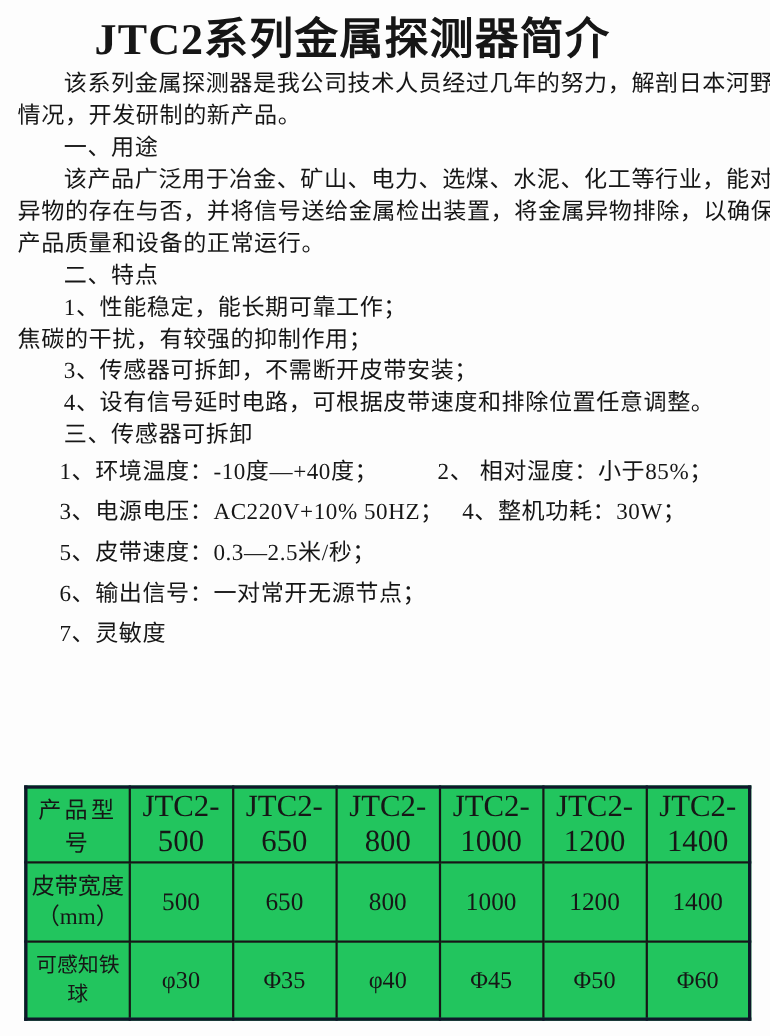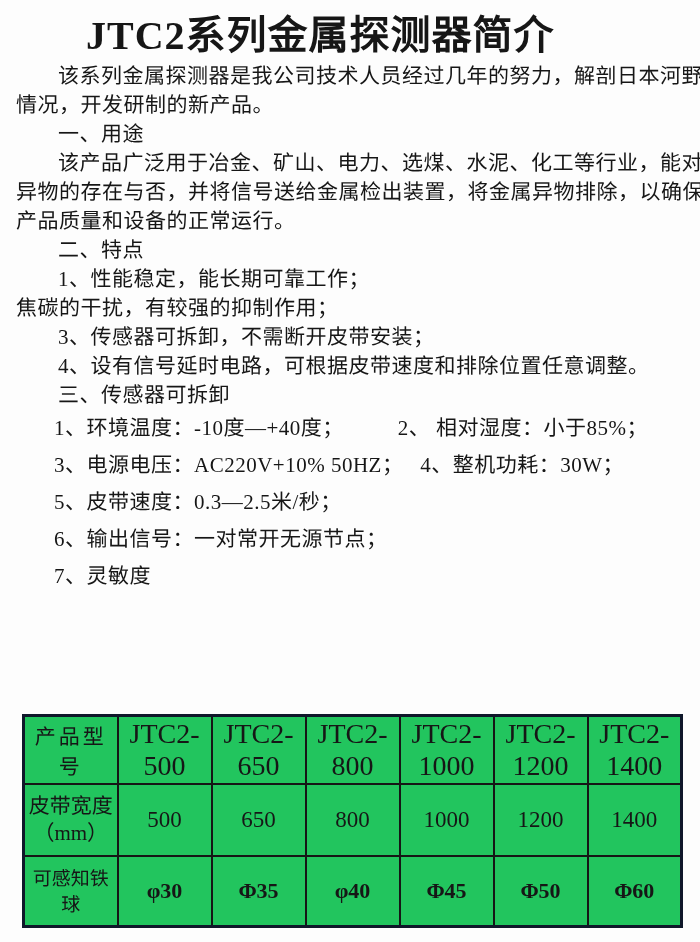--- a/index.html
+++ b/index.html
@@ -62,21 +62,21 @@
     overflow: hidden;
   }
   tr.row-models { height: 68px; }
   tr.row-width  { height: 72px; }
   tr.row-ball   { height: 71px; }
   .row-models td { font-size: 28px; }
   .row-models td.label-cell { font-size: 21px; letter-spacing: 3px; }
   .row-width td.value-cell { font-size: 23px; }
   .row-width td.label-cell { font-size: 21px; }
   .row-width .label-line { line-height: 27px; }
-  .row-ball td.value-cell { font-size: 22px; font-weight: bold; }
+  .row-ball td.value-cell { font-size: 22px; }
   .row-ball td.label-cell { font-size: 19px; }
   .row-ball .label-clip {
     height: 55px;
     overflow: hidden;
     padding-top: 3px;
     box-sizing: border-box;
   }
   .row-ball .label-line { line-height: 26px; }
 </style>
 </head>

